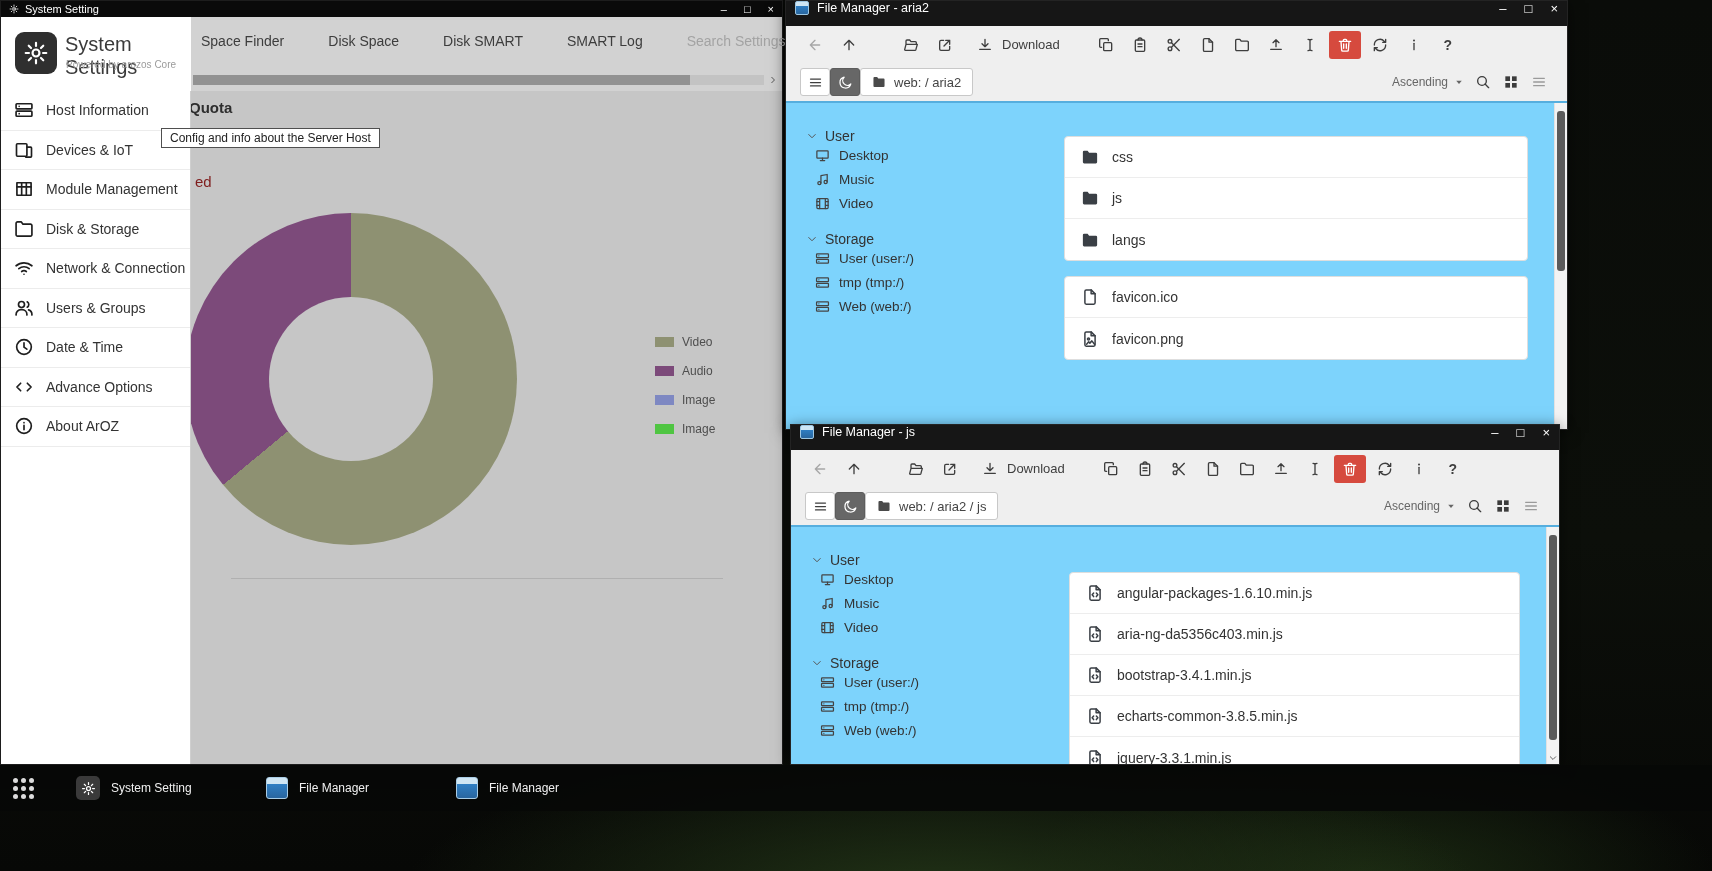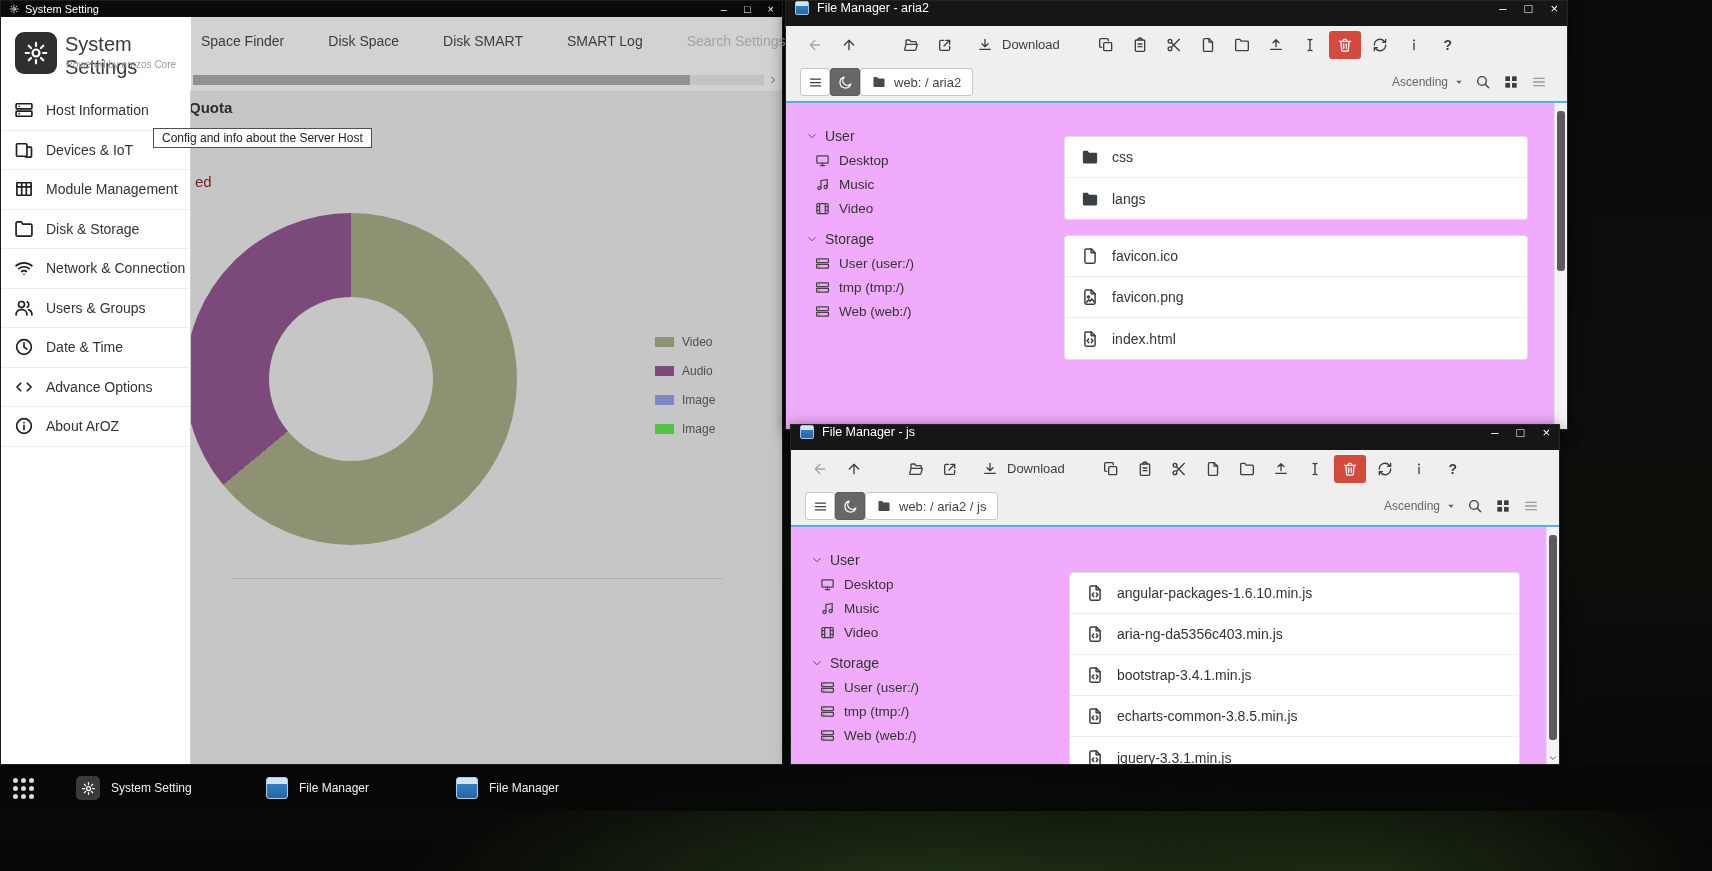--- a/index.html
+++ b/index.html
@@ -32,21 +32,21 @@
 .ss-search{border:none;background:transparent;font-size:14px;color:#8f8f8f;width:150px;outline:none}
 .ss-search::placeholder{color:#a3a3a3}
 .ss-hscroll{position:absolute;left:2px;right:18px;bottom:6px;height:10px;background:#c3c3c3}
 .ss-hthumb{position:absolute;left:0;top:0;height:100%;width:87%;background:#929292}
 .ss-harrow{position:absolute;right:3px;bottom:5px;width:12px;height:12px;color:#3c3c3c;display:flex;align-items:center;justify-content:center}
 .ss-harrow .ic{width:10px;height:10px}
 .ss-sidebar{position:absolute;left:0;top:90px;width:190px;bottom:0;background:#fff;border-right:1px solid #cfcfcf}
 .ss-item{height:39.5px;display:flex;align-items:center;gap:12px;padding-left:13px;border-bottom:1px solid #ececec;color:#333;cursor:default}
 .ss-item .ic{width:20px;height:20px;color:#1e1e1e}
 .ss-item-label{font-size:14px}
-.ss-tooltip{position:absolute;left:152px;top:127px;background:#fff;border:1px solid #4f4f4f;padding:2px 8px;font-size:12px;color:#222;z-index:40;white-space:nowrap}
+.ss-tooltip{position:absolute;left:160px;top:127px;background:#fff;border:1px solid #4f4f4f;padding:2px 8px;font-size:12px;color:#222;z-index:40;white-space:nowrap}
 .ss-content{position:absolute;left:190px;top:90px;right:0;bottom:0;background:#c6c6c6;overflow:hidden}
 .ss-quota{position:absolute;left:-2px;top:8px;font-size:15px;font-weight:bold;color:#2e2e2e}
 .ss-used{position:absolute;left:4px;top:82px;font-size:15px;color:#7f1d1d}
 .ss-donut{position:absolute;left:-6px;top:122px;width:332px;height:332px;border-radius:50%}
 .ss-donut::after{content:"";position:absolute;left:84px;top:84px;width:164px;height:164px;border-radius:50%;background:#c6c6c6}
 .ss-legend{position:absolute;left:464px;top:236px}
 .ss-legend-row{display:flex;align-items:center;gap:8px;height:29px}
 .ss-swatch{width:19px;height:10px;display:inline-block}
 .ss-legend-label{font-size:12px;color:#4e4e4e}
 .ss-divider{position:absolute;left:40px;top:487px;width:492px;height:1px;background:#b0b0b0}
@@ -74,25 +74,25 @@
 .tb2-btn.dark{background:#676767;border-color:#5d5d5d;color:#fff}
 .fm-breadcrumb{height:28px;border:1px solid #c8c8c8;background:#fff;border-radius:3px;display:flex;align-items:center;gap:8px;padding:0 11px;font-size:13px;color:#444}
 .bc-folder{width:14px;height:14px;color:#4a4a4a}
 .tb2-spacer{flex:1}
 .fm-sort{display:flex;align-items:center;gap:5px;font-size:12px;color:#666;padding-right:4px}
 .fm-sort .ic{width:12px;height:12px}
 .tb2-icon{width:28px;height:28px;display:flex;align-items:center;justify-content:center;color:#3c3c3c}
 .tb2-icon .ic{width:16px;height:16px}
 .tb2-icon.light{color:#9a9a9a}
 .fm-rule{position:absolute;left:0;right:0;top:100px;height:2px;background:#56aede;z-index:2}
-.fm-body{position:absolute;left:0;right:13px;top:102px;bottom:0;display:flex;background:#f0abfc;overflow:hidden}
+.fm-body{position:absolute;left:0;right:13px;top:102px;bottom:0;display:flex;background:#7dd3fc;overflow:hidden}
 .fm-tree{width:252px;flex-shrink:0;padding:20px 0 0 20px;color:#333}
 .tree-section{display:flex;align-items:center;gap:7px;height:25px;font-size:14px;cursor:default}
 .tree-section .ic{width:12px;height:12px;color:#555}
-.tree-child{display:flex;align-items:center;gap:9px;height:24px;padding-left:9px;font-size:13.5px;cursor:default}
+.tree-child{display:flex;gap:9px;height:24px;padding-left:9px;font-size:13.5px;cursor:default}
 .tree-child .ic{width:15px;height:15px;color:#444}
 .tree-gap{height:6px}
 .fm-list{flex:1;padding:0 26px;overflow:hidden}
 .win-fm1 .fm-list{padding-top:33px}
 .win-fm2 .fm-list{padding-top:45px}
 .fm-card{background:#fff;border:1px solid #dedede;border-radius:4px;margin-bottom:15px}
 .fm-row{height:41px;display:flex;align-items:center;gap:13px;padding:0 16px;border-bottom:1px solid #ededed;font-size:14px;color:#333;cursor:default}
 .fm-card .fm-row:last-child{border-bottom:none}
 .fm-row .ic{width:18px;height:18px;color:#3a3f45}
 .fm-scroll{position:absolute;right:0;width:13px;top:102px;bottom:0;background:#f3f3f3;border-left:1px solid #e2e2e2}
@@ -546,20 +546,28 @@
       </div>
       <div class="fm-list">
         <div class="fm-card">
           <div class="fm-row">
             <span class="ic" data-icon="folder-solid">
                 <svg viewBox="0 0 24 24" fill="none" stroke="currentColor" stroke-width="2" stroke-linecap="round" stroke-linejoin="round">
                   <path d="M21.5 18.8a1.7 1.7 0 0 1-1.7 1.7H4.2a1.7 1.7 0 0 1-1.7-1.7V5.2a1.7 1.7 0 0 1 1.7-1.7h4.6l2 2.7h9a1.7 1.7 0 0 1 1.7 1.7z" fill="currentColor" stroke="none"></path>
                 </svg>
               </span>
             <span>css</span>
+          </div>
+          <div class="fm-row">
+            <span class="ic" data-icon="folder-solid">
+                <svg viewBox="0 0 24 24" fill="none" stroke="currentColor" stroke-width="2" stroke-linecap="round" stroke-linejoin="round">
+                  <path d="M21.5 18.8a1.7 1.7 0 0 1-1.7 1.7H4.2a1.7 1.7 0 0 1-1.7-1.7V5.2a1.7 1.7 0 0 1 1.7-1.7h4.6l2 2.7h9a1.7 1.7 0 0 1 1.7 1.7z" fill="currentColor" stroke="none"></path>
+                </svg>
+              </span>
+            <span>js</span>
           </div>
           <div class="fm-row">
             <span class="ic" data-icon="folder-solid">
                 <svg viewBox="0 0 24 24" fill="none" stroke="currentColor" stroke-width="2" stroke-linecap="round" stroke-linejoin="round">
                   <path d="M21.5 18.8a1.7 1.7 0 0 1-1.7 1.7H4.2a1.7 1.7 0 0 1-1.7-1.7V5.2a1.7 1.7 0 0 1 1.7-1.7h4.6l2 2.7h9a1.7 1.7 0 0 1 1.7 1.7z" fill="currentColor" stroke="none"></path>
                 </svg>
               </span>
             <span>langs</span>
           </div>
         </div>
@@ -576,29 +584,20 @@
           <div class="fm-row">
             <span class="ic" data-icon="file-image">
                 <svg viewBox="0 0 24 24" fill="none" stroke="currentColor" stroke-width="2" stroke-linecap="round" stroke-linejoin="round">
                   <path d="M13.5 2.5H7a1.8 1.8 0 0 0-1.8 1.8v15.4A1.8 1.8 0 0 0 7 21.5h10a1.8 1.8 0 0 0 1.8-1.8V7.8z"></path>
                   <path d="M13.5 2.5v5.3h5.3"></path>
                   <circle cx="10" cy="12" r="1.4"></circle>
                   <path d="M18 19l-3.5-4.5-2.7 3-1.6-1.7-2.7 3.2"></path>
                 </svg>
               </span>
             <span>favicon.png</span>
-          </div>
-          <div class="fm-row">
-            <span class="ic" data-icon="file-code">
-                <svg viewBox="0 0 24 24" fill="none" stroke="currentColor" stroke-width="2" stroke-linecap="round" stroke-linejoin="round">
-                  <path d="M13.5 2.5H7a1.8 1.8 0 0 0-1.8 1.8v15.4A1.8 1.8 0 0 0 7 21.5h10a1.8 1.8 0 0 0 1.8-1.8V7.8z"></path>
-                  <path d="M13.5 2.5v5.3h5.3M10.2 12l-2 2.4 2 2.4M13.8 12l2 2.4-2 2.4"></path>
-                </svg>
-              </span>
-            <span>index.html</span>
           </div>
         </div>
       </div>
     </div>
     <div class="fm-scroll">
       <div class="fm-thumb"></div>
     </div>
   </div>
 
   <div class="win win-fm win-fm2">

